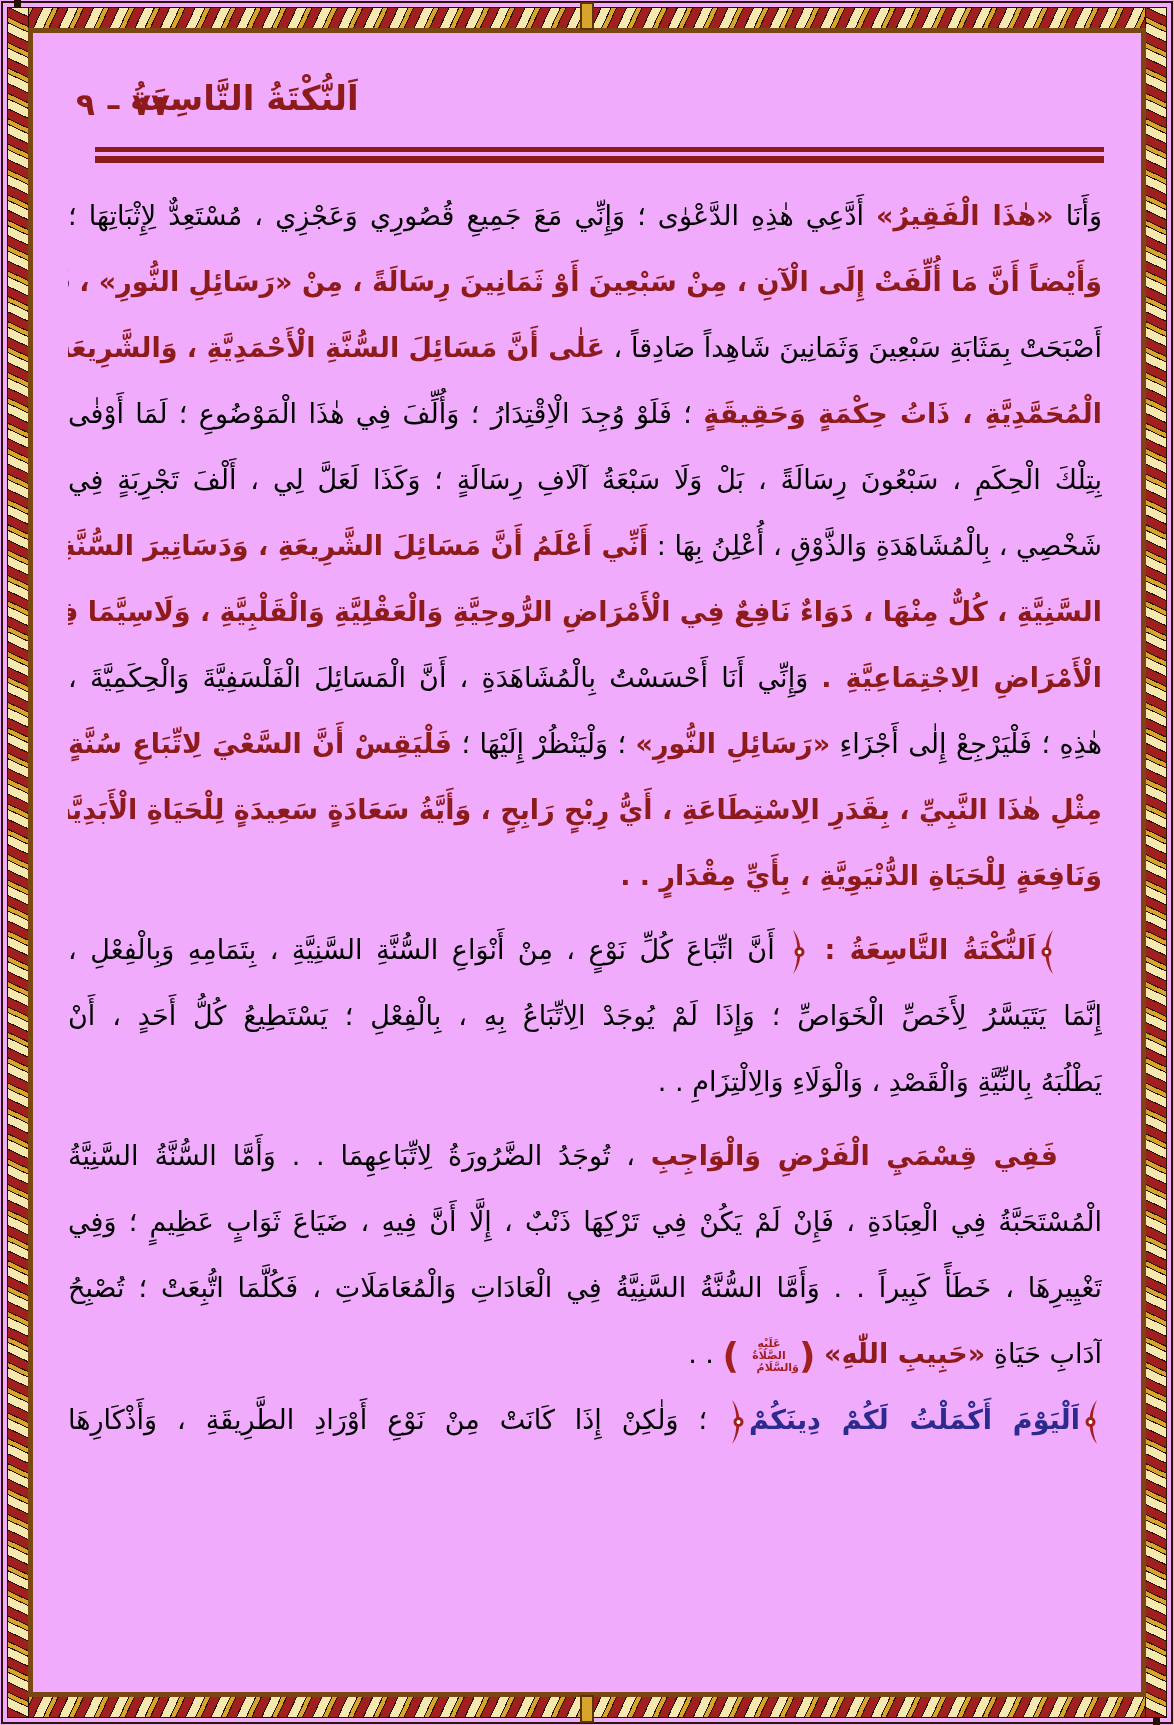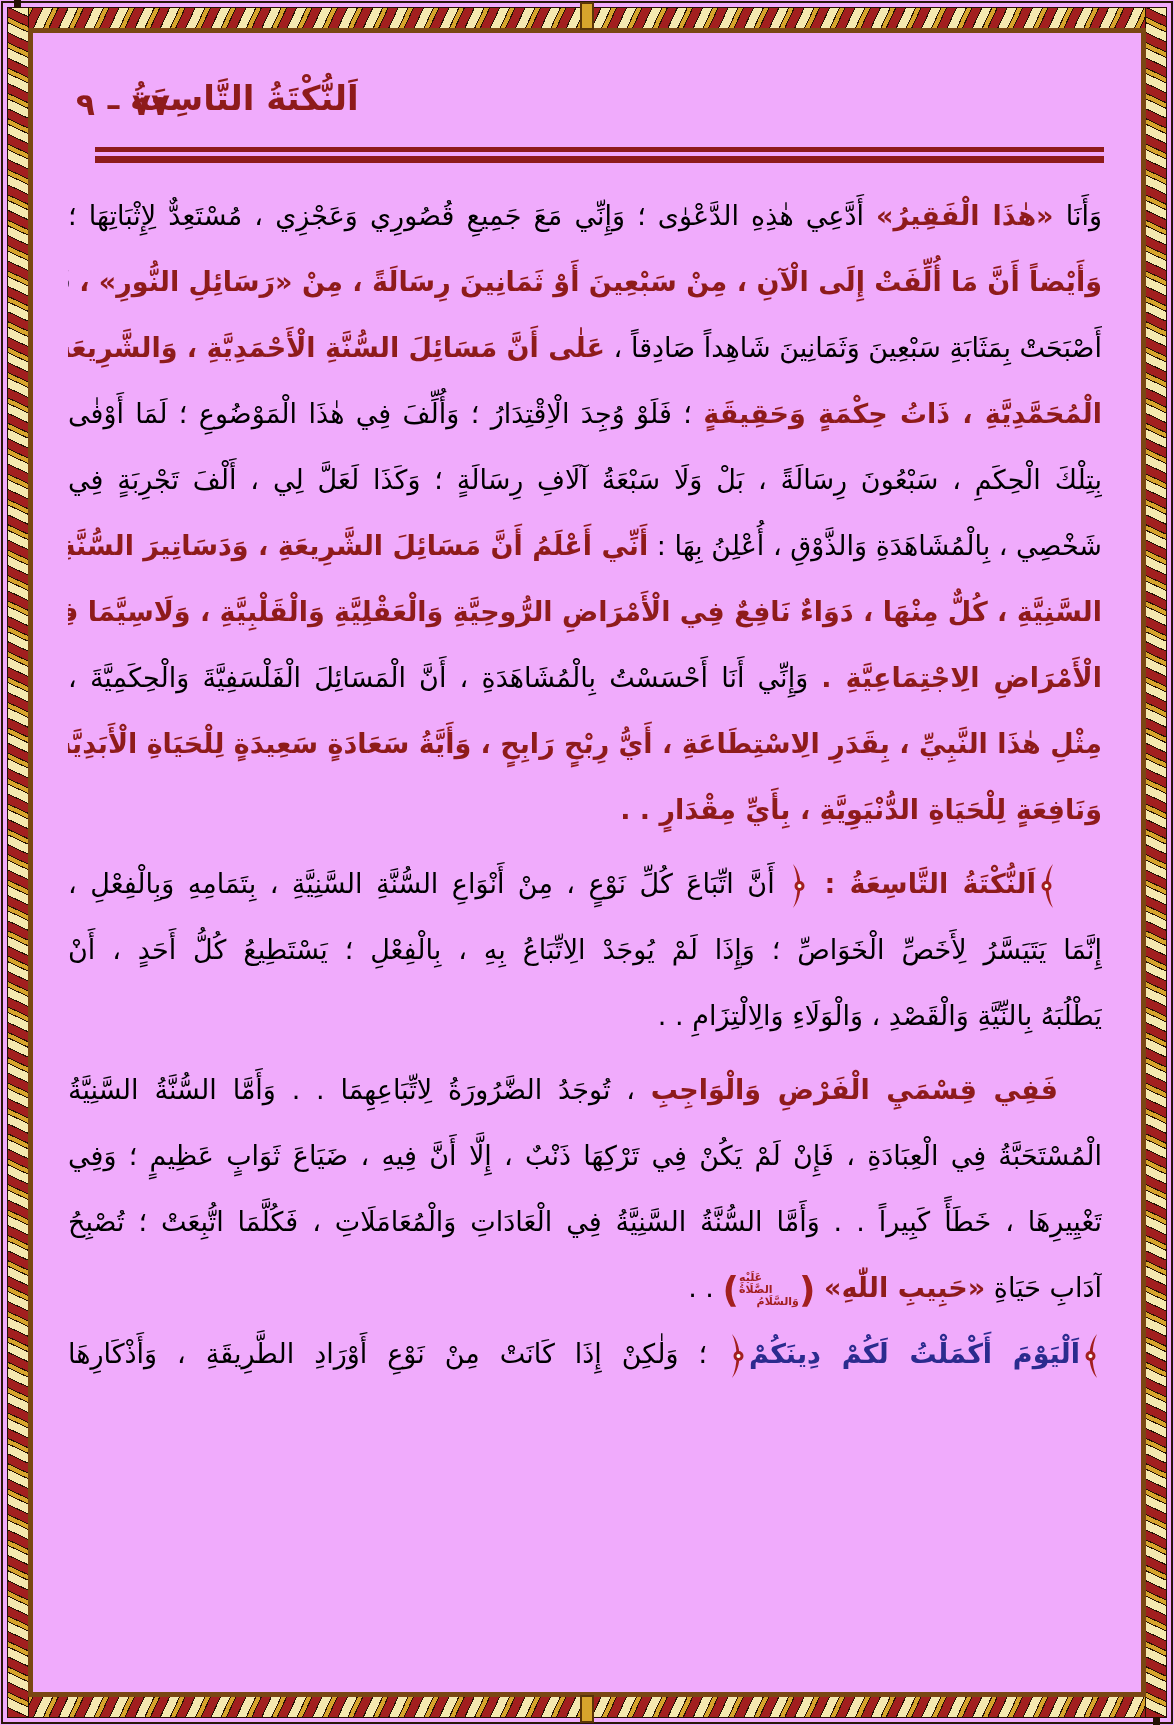--- a/index.html
+++ b/index.html
@@ -35,21 +35,21 @@
   .line.end{text-align-last:right;}
   .line.para{margin-top:8px;padding-right:44px;}
   .seg-black{color:#000;}
   .seg-red{color:#8e1b1b;font-weight:bold;}
   .seg-blue{color:#2b2b8e;font-weight:bold;margin-top:42px;}
   .orn svg{vertical-align:middle;margin:0 2px;}
   .orn-close svg{transform:scaleX(-1);}
   .seal{color:#a21f1f;white-space:nowrap;}
   .seal-paren{font-size:36px;color:#a21f1f;vertical-align:middle;font-weight:bold;}
   .seal-text{display:inline-block;width:60px;font-size:11px;line-height:12px;
-             white-space:normal;text-align:left;vertical-align:middle;color:#a21f1f;
+             white-space:normal;text-align:center;vertical-align:middle;color:#a21f1f;
              font-weight:bold;}
 </style>
 </head>
 <body>
 
 <div class="page">
 
   <div class="frame-outline"></div>
   <div class="band h top"></div>
   <div class="band h bottom"></div>
@@ -67,20 +67,21 @@
 
   <div class="body-text" id="body-text">
       <div class="line"><span class="seg-black">وَأَنَا </span><span class="seg-red">«هٰذَا الْفَقِيرُ»</span><span class="seg-black"> أَدَّعِي هٰذِهِ الدَّعْوٰى ؛ وَإِنِّي مَعَ جَمِيعِ قُصُورِي وَعَجْزِي ، مُسْتَعِدٌّ لِإِثْبَاتِهَا ؛</span></div>
       <div class="line"><span class="seg-red">وَأَيْضاً أَنَّ مَا أُلِّفَتْ إِلَى الْآنِ ، مِنْ سَبْعِينَ أَوْ ثَمَانِينَ رِسَالَةً ، مِنْ «رَسَائِلِ النُّورِ» ،</span><span class="seg-black"> قَدْ</span></div>
       <div class="line"><span class="seg-black">أَصْبَحَتْ بِمَثَابَةِ سَبْعِينَ وَثَمَانِينَ شَاهِداً صَادِقاً ، </span><span class="seg-red">عَلٰى أَنَّ مَسَائِلَ السُّنَّةِ الْأَحْمَدِيَّةِ ، وَالشَّرِيعَةِ</span></div>
       <div class="line"><span class="seg-red">الْمُحَمَّدِيَّةِ ، ذَاتُ حِكْمَةٍ وَحَقِيقَةٍ</span><span class="seg-black"> ؛ فَلَوْ وُجِدَ الْاِقْتِدَارُ ؛ وَأُلِّفَ فِي هٰذَا الْمَوْضُوعِ ؛ لَمَا أَوْفٰى</span></div>
       <div class="line"><span class="seg-black">بِتِلْكَ الْحِكَمِ ، سَبْعُونَ رِسَالَةً ، بَلْ وَلَا سَبْعَةُ آلَافِ رِسَالَةٍ ؛ وَكَذَا لَعَلَّ لِي ، أَلْفَ تَجْرِبَةٍ فِي</span></div>
       <div class="line"><span class="seg-black">شَخْصِي ، بِالْمُشَاهَدَةِ وَالذَّوْقِ ، أُعْلِنُ بِهَا : </span><span class="seg-red">أَنِّي أَعْلَمُ أَنَّ مَسَائِلَ الشَّرِيعَةِ ، وَدَسَاتِيرَ السُّنَّةِ</span></div>
       <div class="line"><span class="seg-red">السَّنِيَّةِ ، كُلٌّ مِنْهَا ، دَوَاءٌ نَافِعٌ فِي الْأَمْرَاضِ الرُّوحِيَّةِ وَالْعَقْلِيَّةِ وَالْقَلْبِيَّةِ ، وَلَاسِيَّمَا فِي</span></div>
       <div class="line"><span class="seg-red">الْأَمْرَاضِ الِاجْتِمَاعِيَّةِ .</span><span class="seg-black"> وَإِنِّي أَنَا أَحْسَسْتُ بِالْمُشَاهَدَةِ ، أَنَّ الْمَسَائِلَ الْفَلْسَفِيَّةَ وَالْحِكَمِيَّةَ ،</span></div>
+      <div class="line"><span class="seg-black">هٰذِهِ ؛ فَلْيَرْجِعْ إِلٰى أَجْزَاءِ </span><span class="seg-red">«رَسَائِلِ النُّورِ»</span><span class="seg-black"> ؛ وَلْيَنْظُرْ إِلَيْهَا ؛ </span><span class="seg-red">فَلْيَقِسْ أَنَّ السَّعْيَ لِاتِّبَاعِ سُنَّةٍ</span></div>
       <div class="line"><span class="seg-red">مِثْلِ هٰذَا النَّبِيِّ ، بِقَدَرِ الِاسْتِطَاعَةِ ، أَيُّ رِبْحٍ رَابِحٍ ، وَأَيَّةُ سَعَادَةٍ سَعِيدَةٍ لِلْحَيَاةِ الْأَبَدِيَّةِ ،</span></div>
       <div class="line end"><span class="seg-red">وَنَافِعَةٍ لِلْحَيَاةِ الدُّنْيَوِيَّةِ ، بِأَيِّ مِقْدَارٍ . .</span></div>
       <div class="line para"><span class="orn orn-open"><svg width="18" height="46" viewBox="0 0 18 46">
             <path d="M15 1 C5 12 5 34 15 45 C9 33 9 13 15 1 Z" fill="#a21f1f"></path>
             <circle cx="8.5" cy="23" r="5" fill="#a21f1f"></circle>
             <circle cx="8.5" cy="23" r="2" fill="#fff"></circle>
           </svg></span><span class="seg-red">اَلنُّكْتَةُ التَّاسِعَةُ : </span><span class="orn orn-close"><svg width="18" height="46" viewBox="0 0 18 46">
             <path d="M15 1 C5 12 5 34 15 45 C9 33 9 13 15 1 Z" fill="#a21f1f"></path>
             <circle cx="8.5" cy="23" r="5" fill="#a21f1f"></circle>
             <circle cx="8.5" cy="23" r="2" fill="#fff"></circle>

